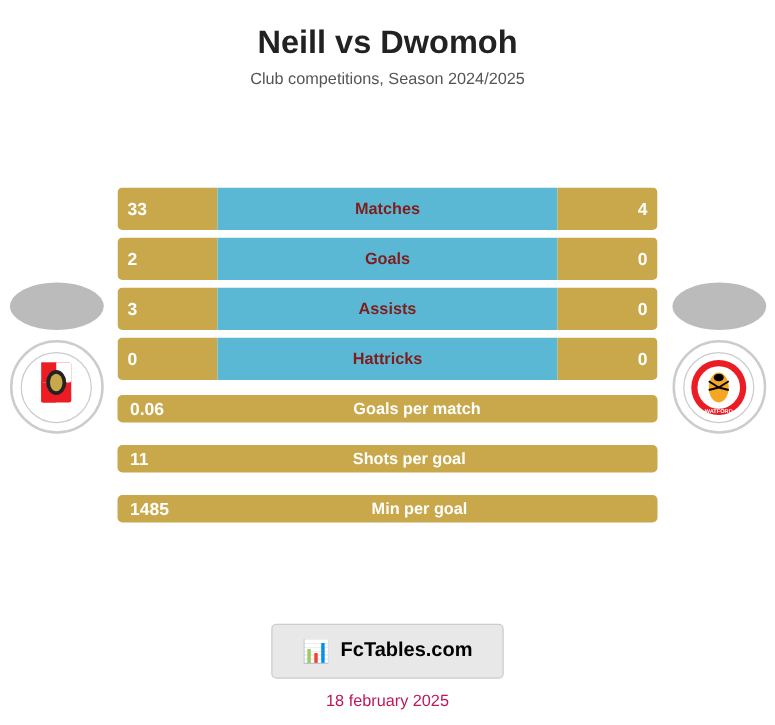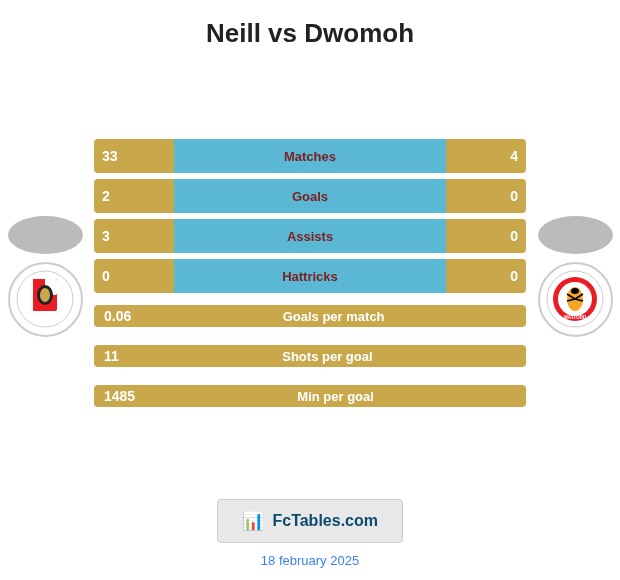--- a/index.html
+++ b/index.html
@@ -159,26 +159,26 @@
     }
 
     .fctables-icon {
       font-size: 18px;
       color: #1a73c5;
     }
 
     .fctables-text {
       font-size: 16px;
       font-weight: bold;
-      color: #0c4a6e;
+      color: #000000;
     }
 
     .footer-date {
       font-size: 13px;
-      color: #3b82f6;
+      color: #be185d;
       margin-top: 10px;
       margin-bottom: 12px;
     }
 
     
     .sunderland-svg-wrap {
       width: 75px;
       height: 75px;
       border-radius: 50%;
       background: #fff;
@@ -226,20 +226,21 @@
       justify-content: flex-start;
       padding-top: 0px;
     }
   </style>
 </head>
 <body>
 
 <div class="card">
 
   <div class="title">Neill vs Dwomoh</div>
+  <div class="subtitle">Club competitions, Season 2024/2025</div>
 
   <div class="main-content">
 
     <div class="side-column">
       <div class="left-top-oval"></div>
       <div class="sunderland-svg-wrap">
         <svg width="60" height="60" viewBox="0 0 60 60" xmlns="http://www.w3.org/2000/svg">
           <circle cx="30" cy="30" r="28" fill="#fff" stroke="#ccc" stroke-width="1"></circle>
 
           <rect x="18" y="10" width="24" height="32" rx="2" fill="#eb1c24"></rect>

